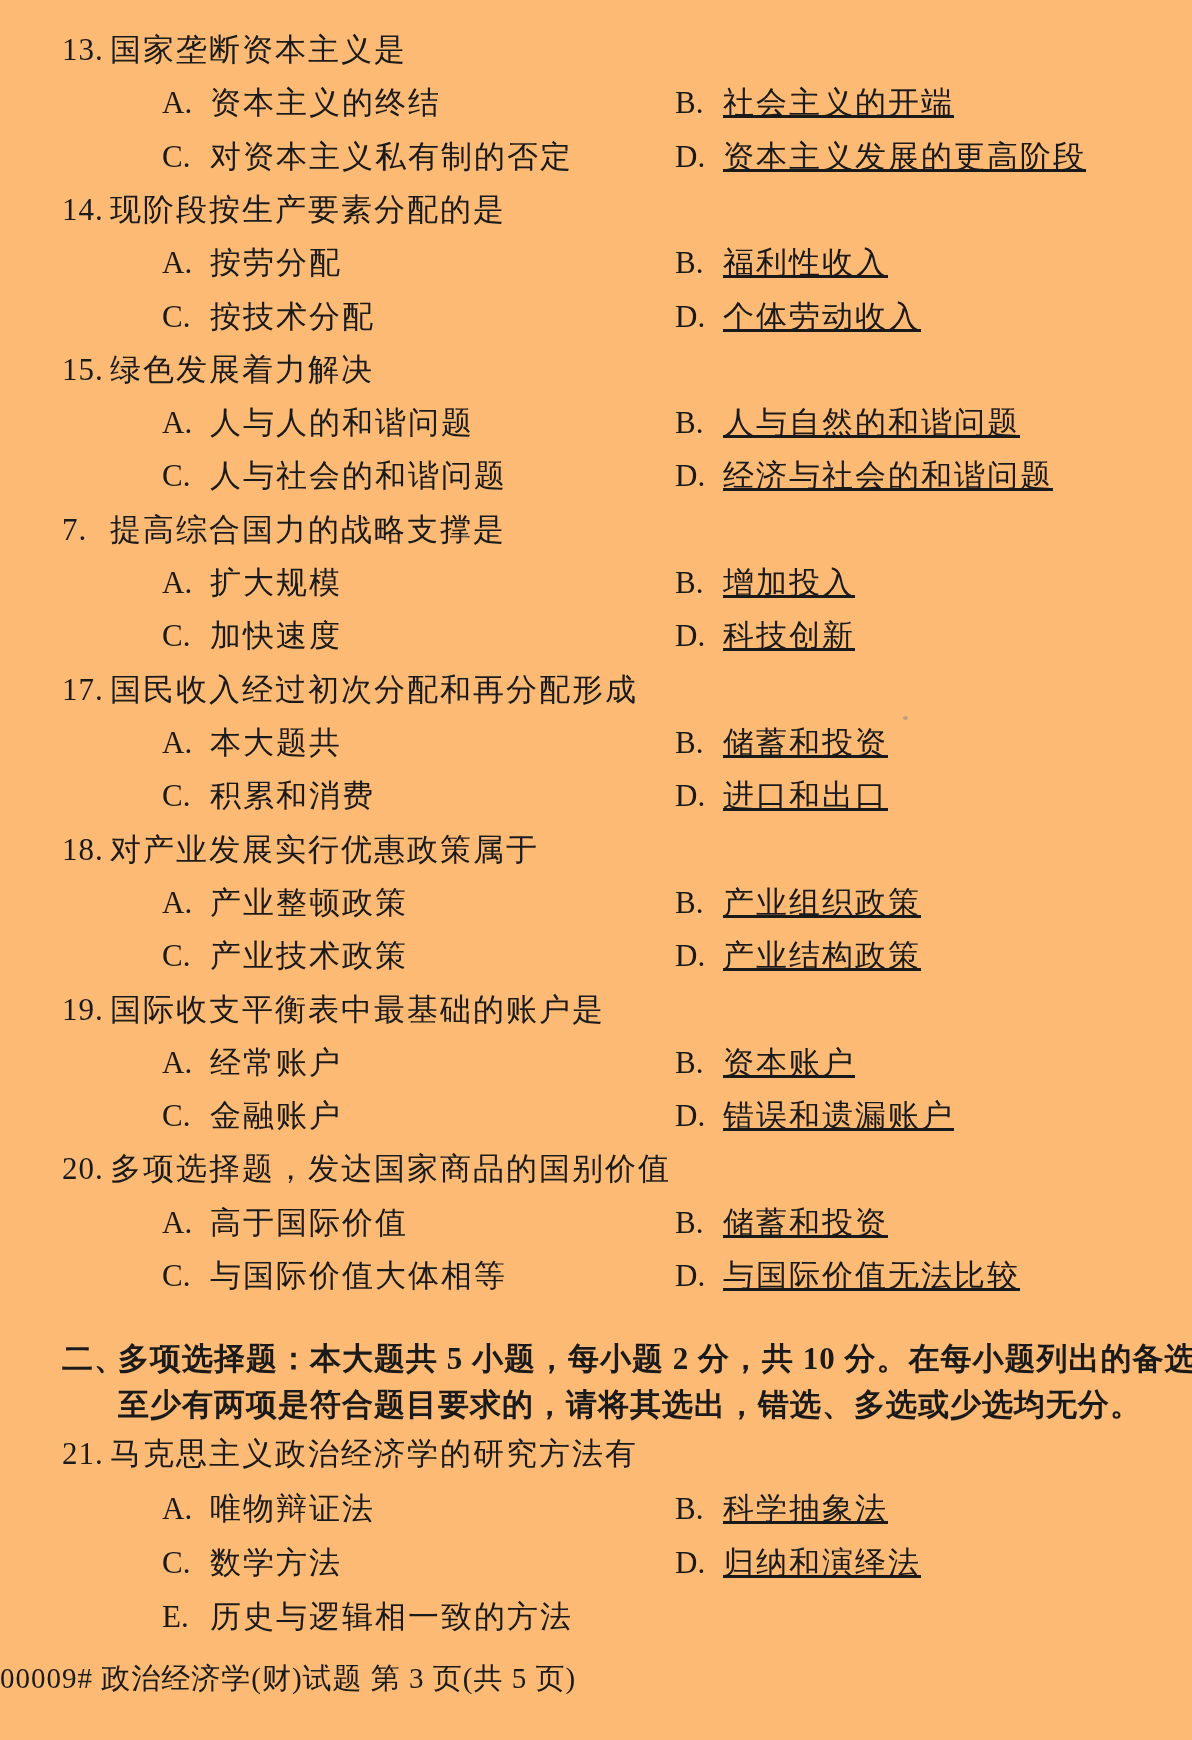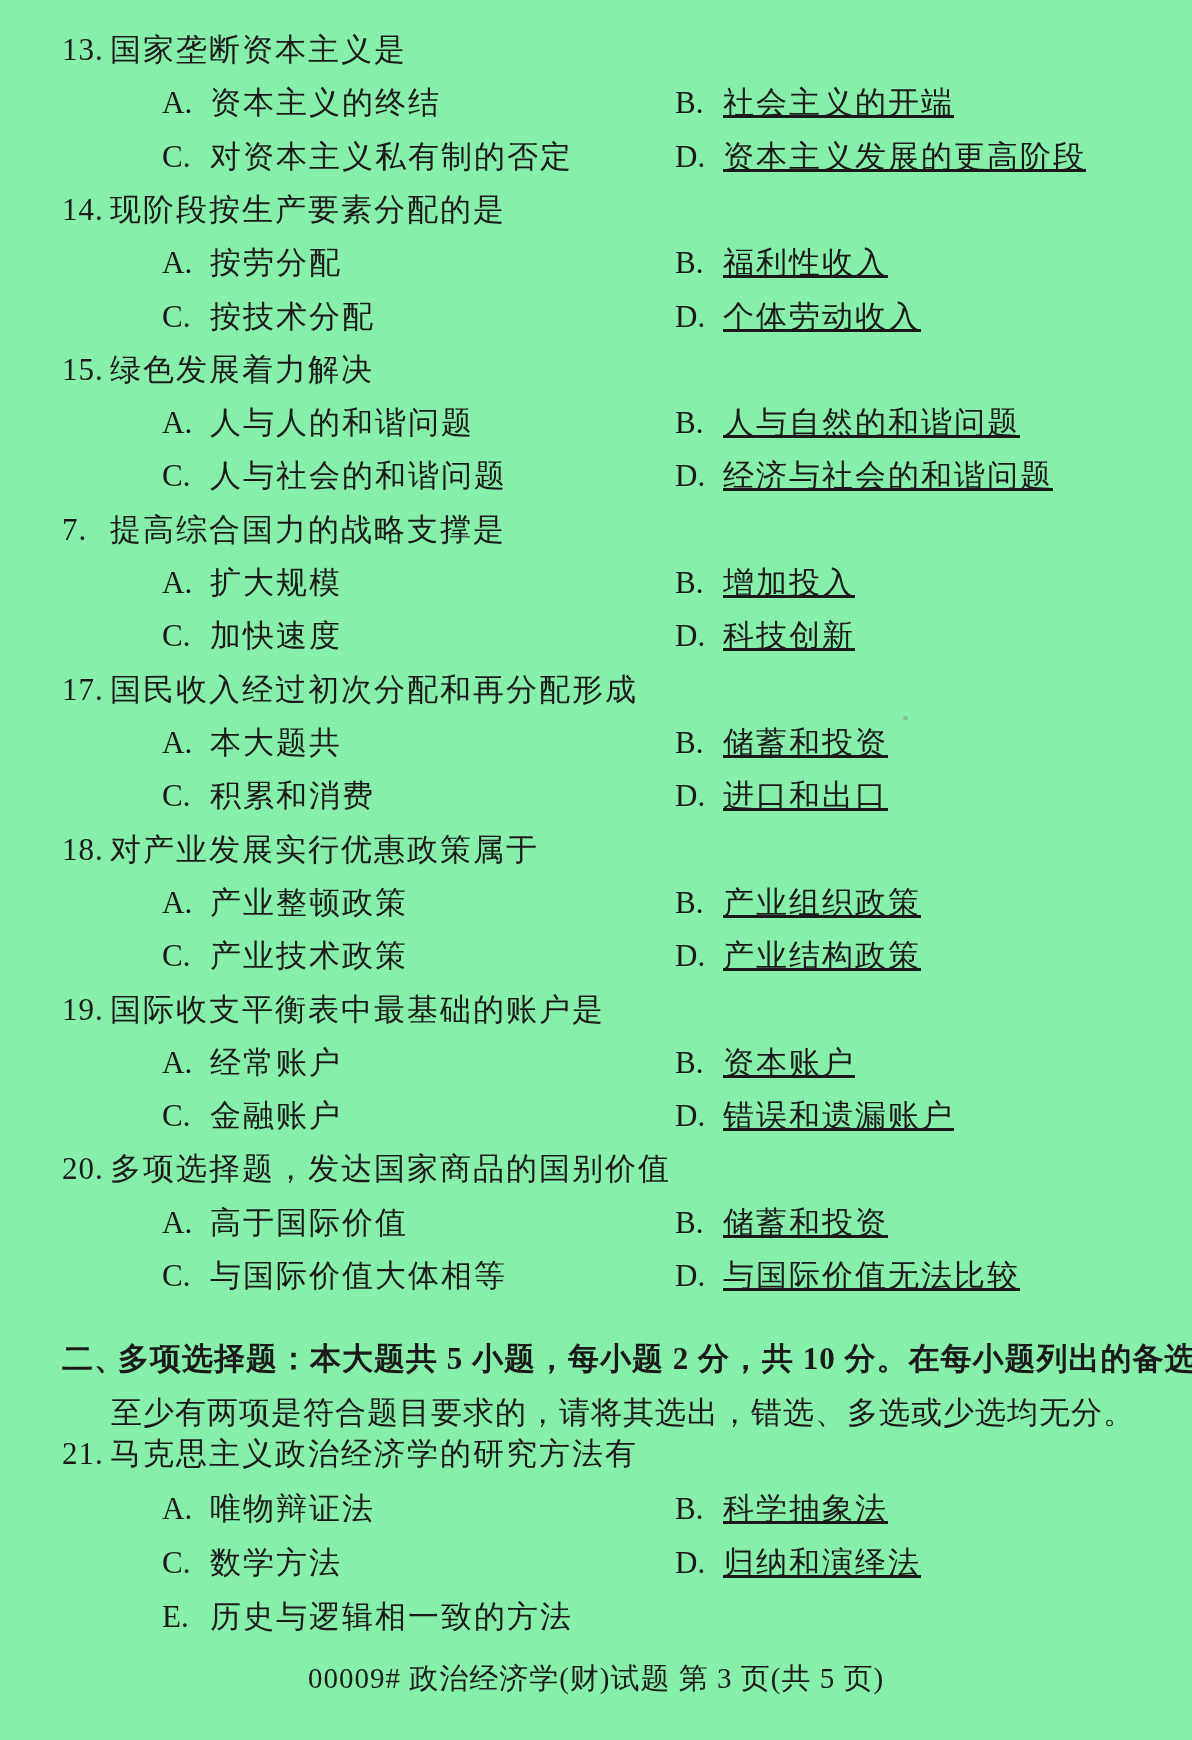--- a/index.html
+++ b/index.html
@@ -1,40 +1,40 @@
 <!DOCTYPE html>
 <html><head>
 <meta charset="utf-8">
 <style>
   html,body{margin:0;padding:0;background:#e8e8e8;}
   .page{
     position:relative;
     width:1192px;height:1740px;
     margin:0 auto;
-    background:#86efac;
+    background:#fdba74;
     color:#1a1a1a;
     font-family:"Liberation Serif","DejaVu Serif",serif;
     font-size:31px;
     line-height:34px;
     letter-spacing:2px;
     overflow:hidden;
   }
   .row{position:absolute;left:0;width:1192px;white-space:nowrap;}
   .num{position:absolute;left:62px;letter-spacing:1px;}
   .qtext{position:absolute;left:110px;}
   .opt{position:absolute;margin-left:42px;}
   .c1{left:120px;}
   .c2{left:633px;text-decoration:underline;}
   .ol{display:inline-block;width:48px;letter-spacing:0;}
   .intro{font-weight:bold;letter-spacing:1px;}
   .intro .itext{position:absolute;left:118px;}
-  .intro2{position:absolute;left:111px;font-weight:normal;letter-spacing:1px;white-space:nowrap;margin-top:8px;}
+  .intro2{position:absolute;left:118px;font-weight:bold;letter-spacing:1px;white-space:nowrap;}
   .footer{
     position:absolute;top:1661px;left:0;width:1192px;
-    text-align:center;font-size:29px;letter-spacing:1px;
+    font-size:29px;letter-spacing:1px;
   }
   .speck{position:absolute;width:5px;height:4px;background:#8a8a8a;border-radius:50%;opacity:.55;}
 </style>
 </head>
 <body>
 
 <div class="page">
 
   <div class="row" style="top:33px">
     <span class="num">13.</span>

